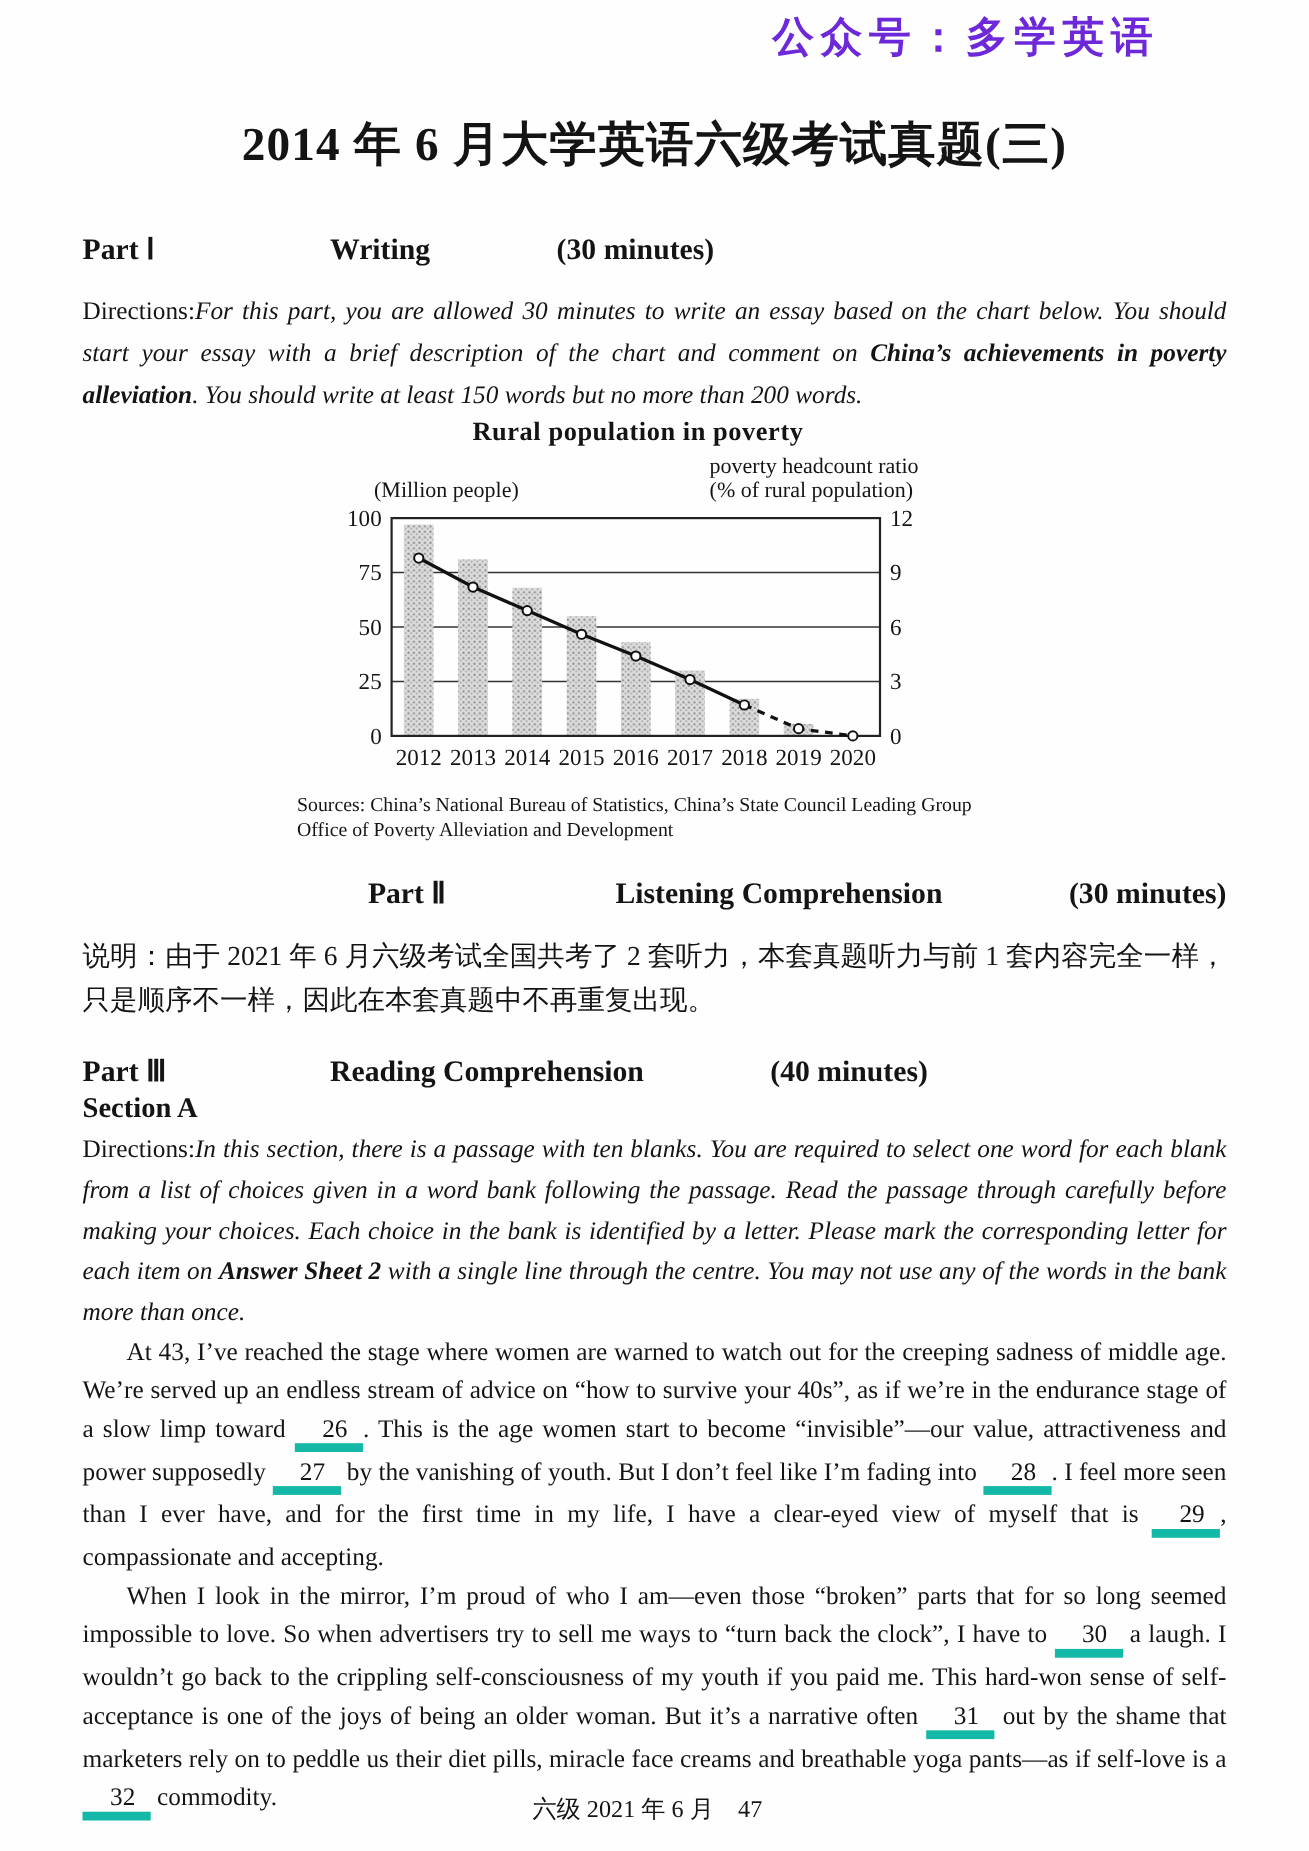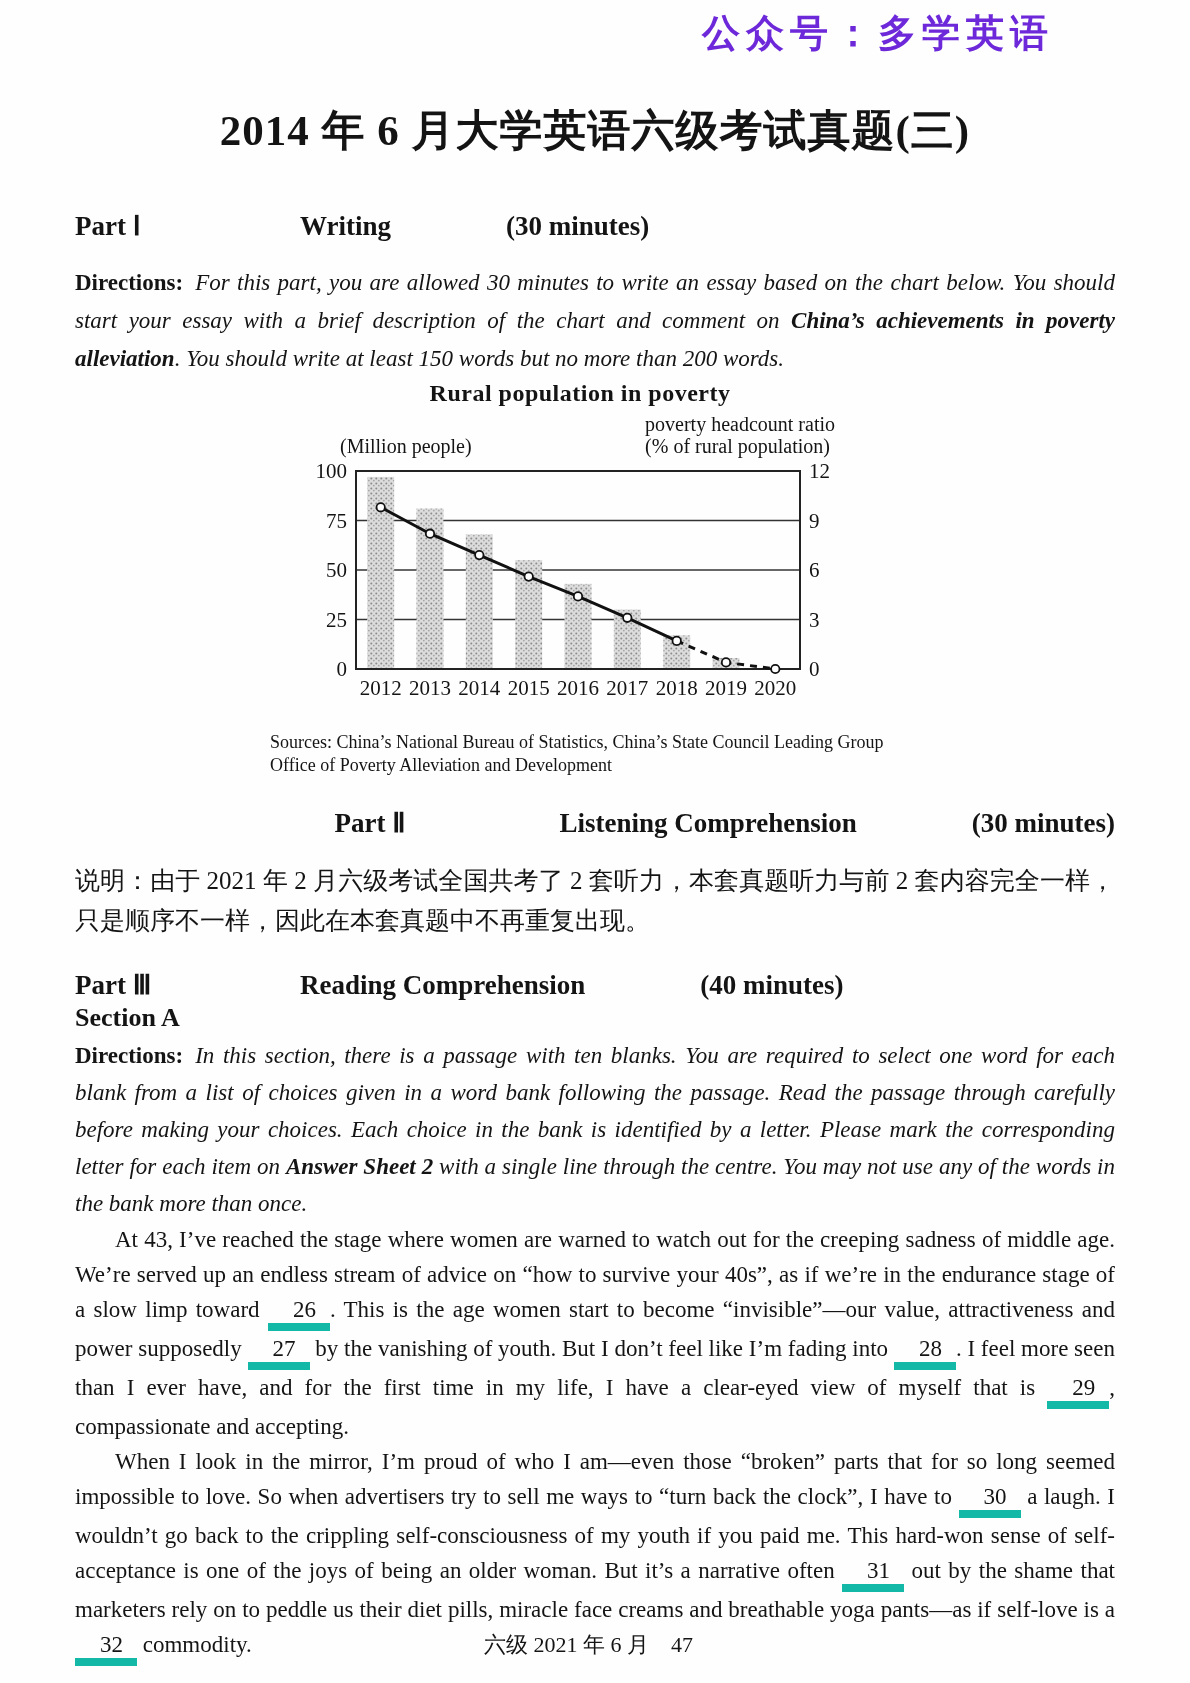--- a/index.html
+++ b/index.html
@@ -16,30 +16,30 @@
   .doc-title{
     margin:0;padding-top:102px;text-align:center;
     font-size:43px;font-weight:bold;letter-spacing:1px;
   }
   .part-heading{display:flex;align-items:baseline;font-weight:bold;font-size:27px;margin-top:50px;}
   .ph-label{width:225px;flex:none;}
   .ph-dur{margin-left:115px;}
   .mt-part2{margin-top:30px;justify-content:flex-end;}
   .mt-part3{margin-top:28px;}
   .dir{margin:22px 0 0 0;font-size:23px;line-height:38px;text-align:justify;font-style:italic;}
-  .dir-label{font-style:normal;font-weight:bold;margin-right:12px;}
+  .dir-label{font-style:normal;font-weight:normal;}
   .seg-b{font-weight:bold;}
   .seg-u{text-underline-offset:5px;}
   .rdir{margin-top:4px;line-height:37px;}
   .chart-block{width:560px;margin:2px 0 0 225px;font-style:normal;}
   .chart-title{text-align:center;font-weight:bold;font-size:24px;letter-spacing:0.5px;}
   .cap-row{display:flex;align-items:flex-end;font-size:20px;line-height:22px;margin-top:6px;}
   .cap-left{margin-left:40px;white-space:nowrap;}
   .cap-right{margin-left:auto;margin-right:25px;text-align:left;white-space:nowrap;}
-  .sources{font-size:18px;line-height:23px;margin:24px 0 0 -30px;width:650px;}
+  .sources{font-size:18px;line-height:23px;margin:12px 0 0 -30px;width:650px;}
   .cn-note{margin:22px 0 0 0;font-size:25px;line-height:40px;text-align:justify;}
   .section-a{font-weight:bold;font-size:26px;margin-top:2px;}
   .passage p{margin:0;text-indent:40px;font-size:23px;line-height:35px;text-align:justify;}
   .blank{
     display:inline-block;text-indent:0;min-width:34px;padding:0 14px;
     text-align:right;border-bottom:8px solid #14b8a6;line-height:26px;font-style:normal;
   }
   .footer{position:absolute;left:484px;top:1630px;font-size:22px;white-space:nowrap;}
   svg text{fill:#141414;}
 </style>
@@ -122,21 +122,21 @@
       </svg>
     <div class="sources">Sources: China’s National Bureau of Statistics, China’s State Council Leading Group Office of Poverty Alleviation and Development</div>
   </div>
 
   <div class="part-heading mt-part2">
     <span class="ph-label">Part Ⅱ</span>
     <span class="ph-name">Listening Comprehension</span>
     <span class="ph-dur">(30 minutes)</span>
   </div>
 
-  <p class="cn-note">说明：由于 2021 年 2 月六级考试全国共考了 2 套听力，本套真题听力与前 2 套内容完全一样，只是顺序不一样，因此在本套真题中不再重复出现。</p>
+  <p class="cn-note">说明：由于 2021 年 6 月六级考试全国共考了 2 套听力，本套真题听力与前 1 套内容完全一样，只是顺序不一样，因此在本套真题中不再重复出现。</p>
 
   <div class="part-heading mt-part3">
     <span class="ph-label">Part Ⅲ</span>
     <span class="ph-name">Reading Comprehension</span>
     <span class="ph-dur">(40 minutes)</span>
   </div>
 
   <div class="section-a">Section A</div>
 
   <p class="dir rdir"><b class="dir-label">Directions:</b><span><span>In this section, there is a passage with ten blanks. You are required to select one word for each blank from a list of choices given in a word bank following the passage. Read the passage through carefully before making your choices. Each choice in the bank is identified by a letter. Please mark the corresponding letter for each item on </span><span class="seg-b">Answer Sheet 2</span><span> with a single line through the centre. You may not use any of the words in the bank more than once.</span></span></p>

